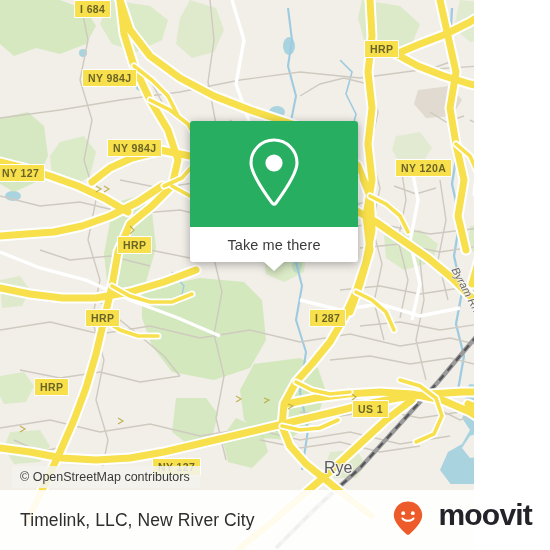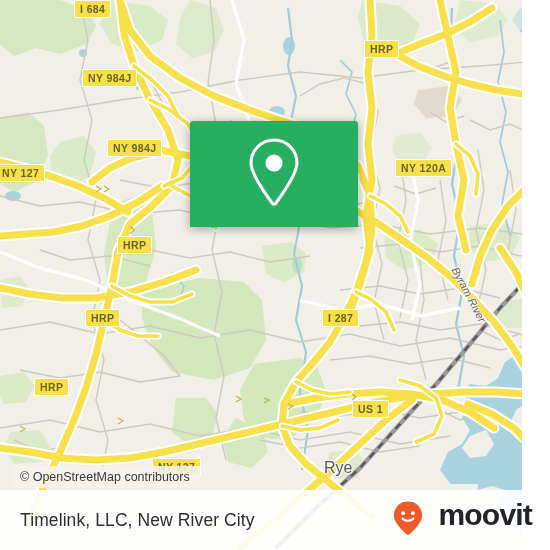--- a/index.html
+++ b/index.html
@@ -15,21 +15,21 @@
     width: 550px;
     height: 550px;
     overflow: hidden;
     background: #ffffff;
   }
 
   
   #map {
     position: absolute;
     left: 0; top: 0;
-    width: 522px;
+    width: 474px;
     height: 550px;
     background: #f2efe9;
     overflow: hidden;
   }
   .svg-layer {
     position: absolute;
     left: 0; top: 0;
     width: 550px;
     height: 550px;
   }
@@ -378,37 +378,41 @@
     </svg>
 
     <div class="shield" style="left:74px;  top:0px;">I 684</div>
     <div class="shield" style="left:364px; top:40px;">HRP</div>
     <div class="shield" style="left:82px;  top:69px;">NY 984J</div>
     <div class="shield" style="left:107px; top:139px;">NY 984J</div>
     <div class="shield" style="left:-4px;  top:164px;">NY 127</div>
     <div class="shield" style="left:395px; top:159px;">NY 120A</div>
     <div class="shield" style="left:117px; top:236px;">HRP</div>
     <div class="shield" style="left:85px;  top:309px;">HRP</div>
-    <div class="shield" style="left:322px; top:309px;">I 287</div>
+    <div class="shield" style="left:309px; top:309px;">I 287</div>
     <div class="shield" style="left:34px;  top:378px;">HRP</div>
     <div class="shield" style="left:352px; top:400px;">US 1</div>
     <div class="shield" style="left:152px; top:458px;">NY 127</div>
 
     <div class="place" style="left:324px; top:459px;">Rye</div>
 
     <div class="water-label" style="left:460px; top:265px; transform: rotate(62deg); transform-origin: 0 0;">Byram River</div>
 
     <div id="popup">
       <div id="popup-green">
         <span>
           <svg width="58" height="72" viewBox="0 0 58 72" aria-hidden="true">
             <path d="M29,4 C16.3,4 6,14.3 6,27 C6,37.5 19,56 27.2,67.2 C28.1,68.4 29.9,68.4 30.8,67.2 C39,56 52,37.5 52,27 C52,14.3 41.7,4 29,4 Z" fill="none" stroke="#ffffff" stroke-width="3.1"></path>
             <circle cx="29" cy="27" r="8.6" fill="#ffffff"></circle>
           </svg>
         </span>
+      </div>
+      <div id="popup-white">
+        <span id="popup-label">Take me there</span>
+        <span id="popup-tail"></span>
       </div>
     </div>
 
     <div id="attribution">
       <span>© OpenStreetMap contributors</span>
     </div>
   </div>
 
   <div id="footer">
     <div id="footer-title">Timelink, LLC, New River City</div>

